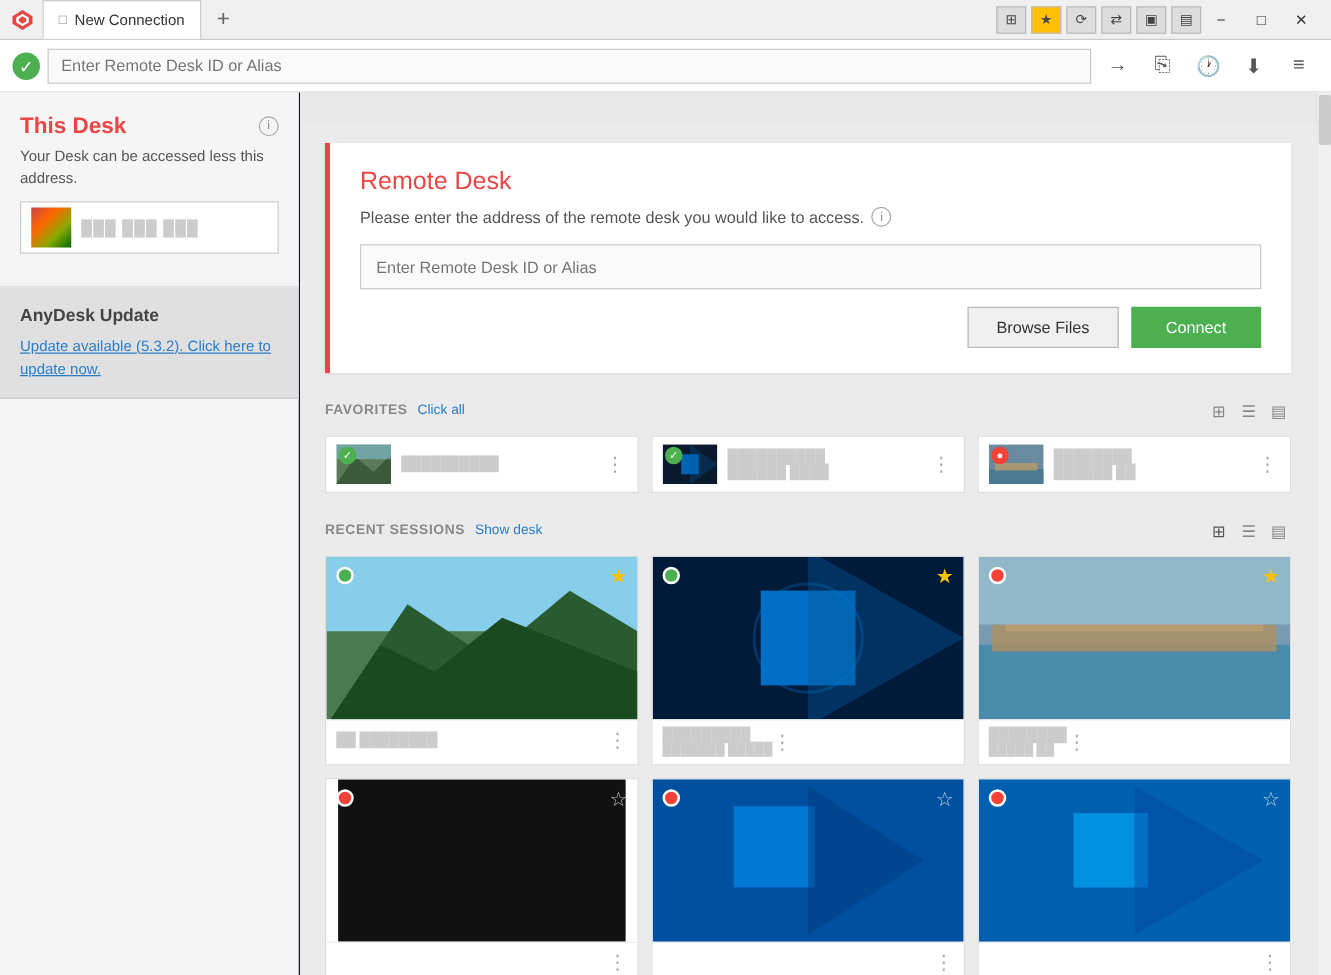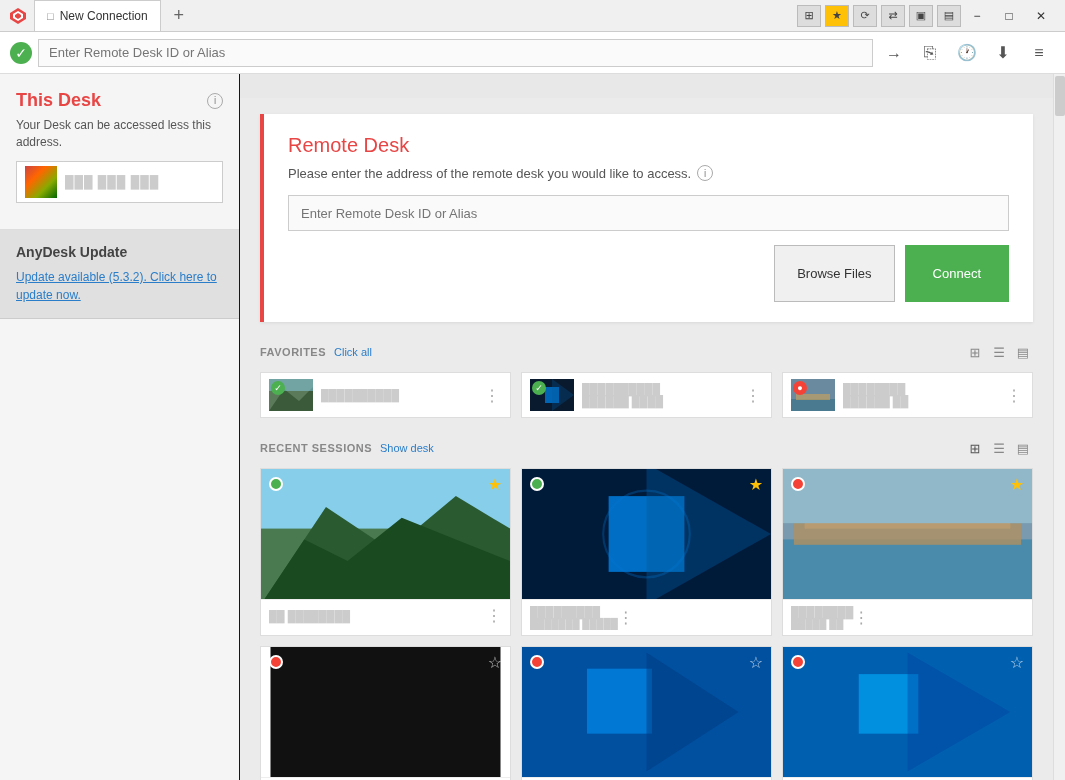--- a/index.html
+++ b/index.html
@@ -109,21 +109,21 @@
     .remote-desk-title { font-size: 20px; color: #e84545; font-weight: 400; margin-bottom: 8px; }
     .remote-desk-desc {
       font-size: 13px; color: #555; margin-bottom: 14px; display: flex; align-items: flex-end; gap: 6px;
     }
     .remote-desk-input {
       width: 100%; height: 36px; border: 1px solid #ccc; padding: 0 12px;
       font-size: 13px; color: #999; outline: none; margin-bottom: 14px; background: #fafafa;
     }
     .remote-desk-buttons { display: flex; gap: 10px; justify-content: flex-end; }
     .btn-browse {
-      padding: 20px 22px; background: #f0f0f0; border: 1px solid #bbb;
+      padding: 8px 22px; background: #f0f0f0; border: 1px solid #bbb;
       font-size: 13px; cursor: pointer; color: #333;
     }
     .btn-connect {
       padding: 8px 28px; background: #4caf50; border: none;
       font-size: 13px; cursor: pointer; color: #fff; font-weight: 500;
     }
 
     
     .section-header {
       display: flex; align-items: center; margin-bottom: 10px; gap: 8px;

